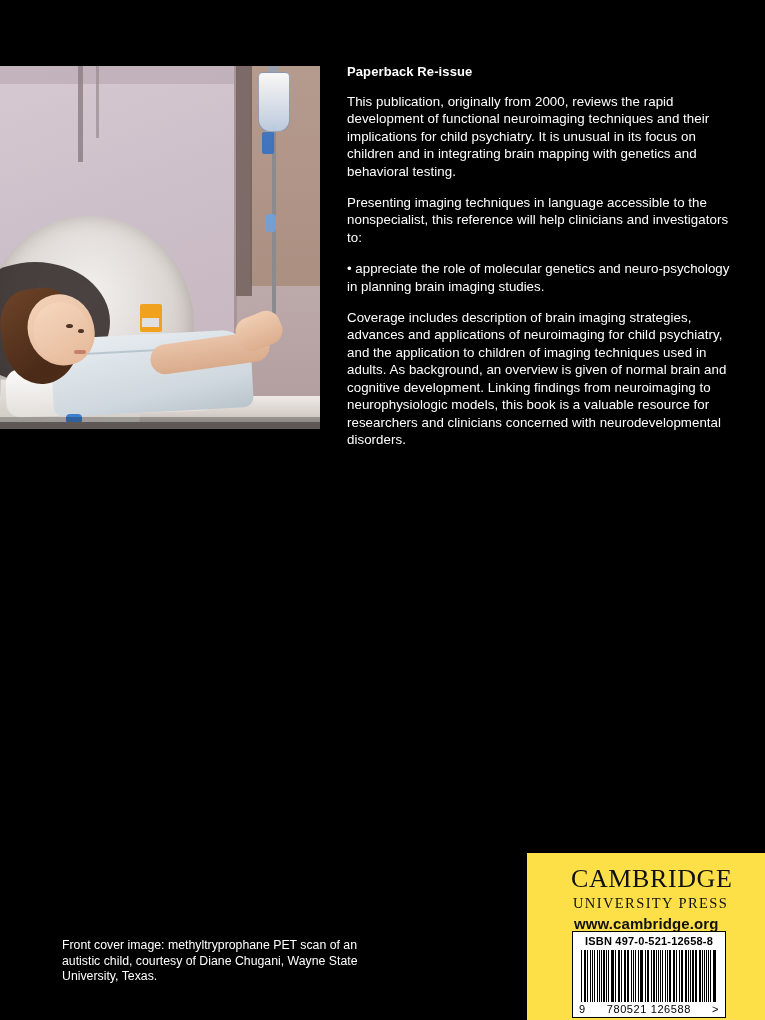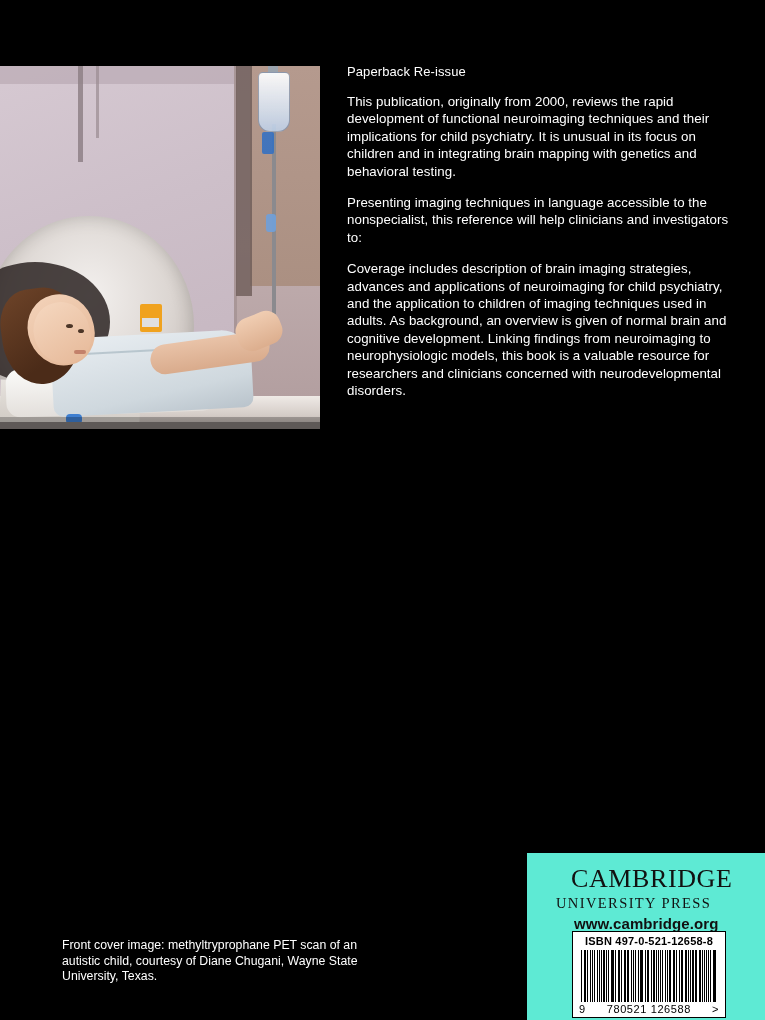--- a/index.html
+++ b/index.html
@@ -338,21 +338,21 @@
 
   
   #blurb {
     position: absolute;
     left: 347px;
     top: 64px;
     width: 395px;
   }
   #blurb .blurb-head {
     font-size: 13px;
-    font-weight: normal;
+    font-weight: bold;
     letter-spacing: .1px;
     margin: 0 0 14px 0;
   }
   #blurb p {
     margin: 0 0 14px 0;
     font-size: 13.3px;
     line-height: 17.4px;
     letter-spacing: 0.05px;
   }
   #blurb .bullets {
@@ -374,35 +374,35 @@
     line-height: 15.6px;
   }
 
   
   #publisher-panel {
     position: absolute;
     left: 527px;
     top: 853px;
     width: 238px;
     height: 167px;
-    background: #5eead4;
+    background: #fde047;
     color: #000;
   }
   #publisher-panel .cup-name {
     position: absolute;
     left: 44px;
     top: 11px;
     font-family: "Liberation Serif", serif;
     font-size: 26px;
     letter-spacing: .6px;
     color: #111;
   }
   #publisher-panel .cup-sub {
     position: absolute;
-    left: 29px;
+    left: 46px;
     top: 42px;
     font-family: "Liberation Serif", serif;
     font-size: 14.5px;
     letter-spacing: 1.4px;
     color: #111;
   }
   #publisher-panel .cup-url {
     position: absolute;
     left: 47px;
     top: 62px;
@@ -491,20 +491,21 @@
   <div class="ph-blue-dot"></div>
   <div class="ph-bed-edge"></div>
   <div class="ph-shadow"></div>
 </div>
 
 <div id="blurb">
   <div class="blurb-head">Paperback Re-issue</div>
   <p>This publication, originally from 2000, reviews the rapid development of functional neuroimaging techniques and their implications for child psychiatry. It is unusual in its focus on children and in integrating brain mapping with genetics and behavioral testing.</p>
   <p>Presenting imaging techniques in language accessible to the nonspecialist, this reference will help clinicians and investigators to:</p>
   <div class="bullets">
+    <span class="b">• appreciate the role of molecular genetics and neuro-psychology in planning brain imaging studies.</span>
   </div>
   <p>Coverage includes description of brain imaging strategies, advances and applications of neuroimaging for child psychiatry, and the application to children of imaging techniques used in adults. As background, an overview is given of normal brain and cognitive development. Linking findings from neuroimaging to neurophysiologic models, this book is a valuable resource for researchers and clinicians concerned with neurodevelopmental disorders.</p>
 </div>
 
 <div id="cover-credit">Front cover image: methyltryprophane PET scan of an autistic child, courtesy of Diane Chugani, Wayne State University, Texas.</div>
 
 <div id="publisher-panel">
   <div class="cup-name">CAMBRIDGE</div>
   <div class="cup-sub">UNIVERSITY PRESS</div>
   <div class="cup-url">www.cambridge.org</div>

